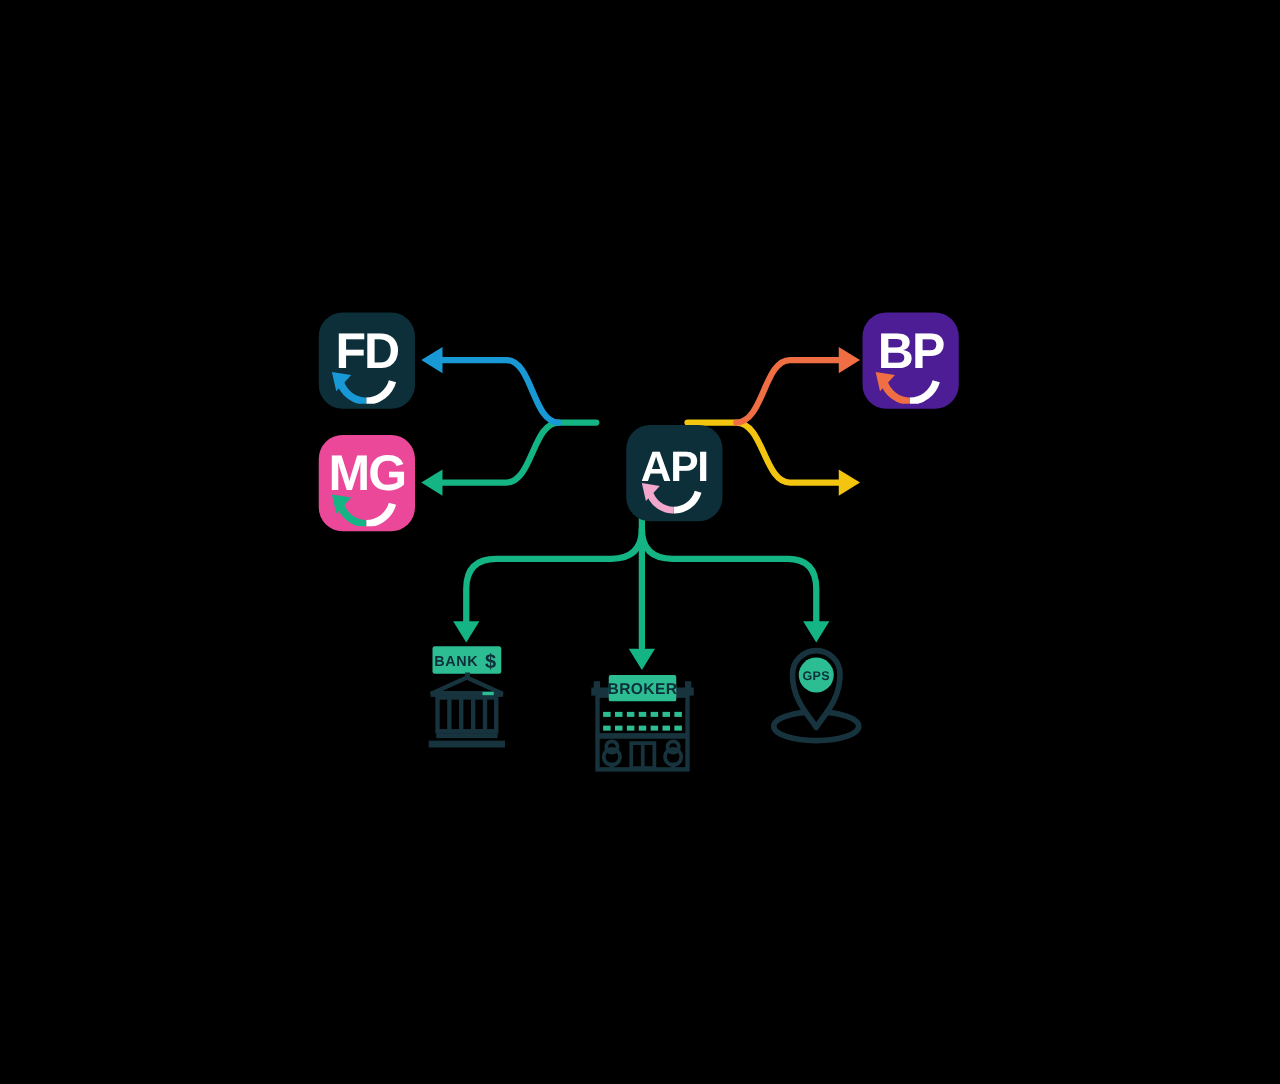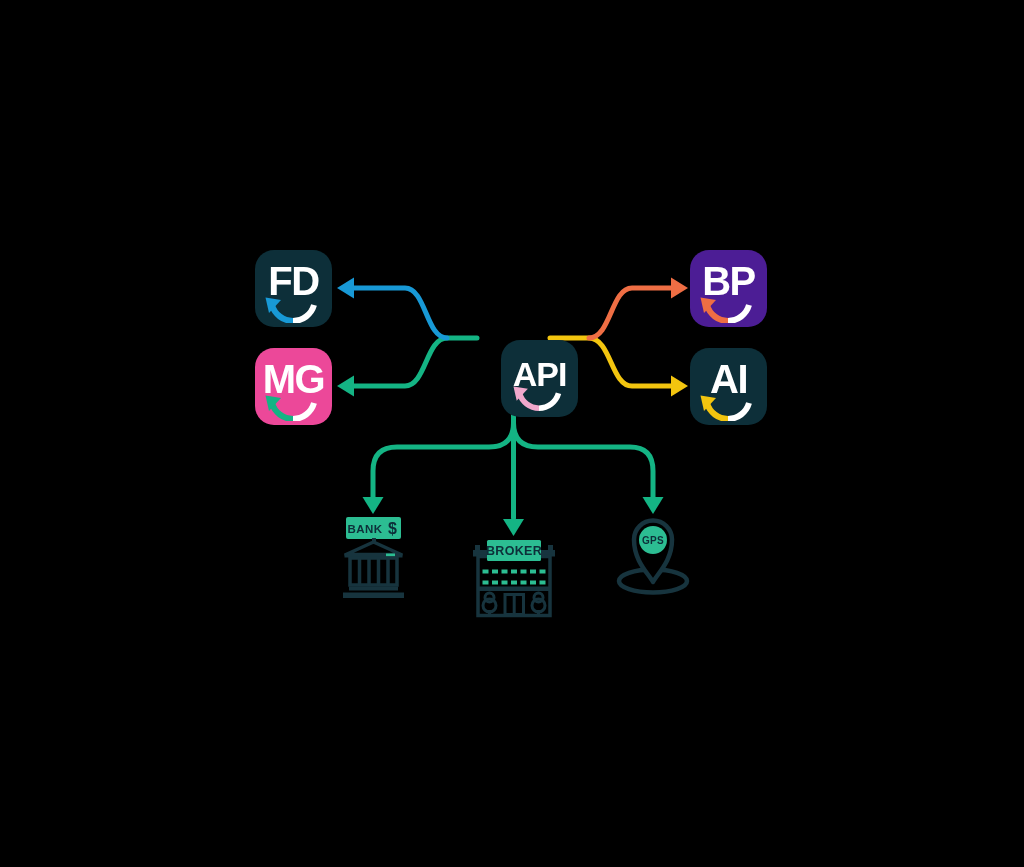--- a/index.html
+++ b/index.html
@@ -75,28 +75,20 @@
 
   <div class="tile" style="left: 690px; top: 250px; background: #4c1d95;">
     <div class="label" style="color: rgb(255, 255, 255);">BP</div>
     <svg class="swoosh" width="56" height="26" viewBox="0 0 56 26">
       <path d="M 28 24 A 22 22 0 0 0 49 8" fill="none" stroke-width="6" stroke="#ffffff"></path>
       <path d="M 7 8 A 22 22 0 0 0 28 24" fill="none" stroke-width="6" stroke="#ef6e44"></path>
       <polygon points="0.5,0.5 16,3 4,16" fill="#ef6e44"></polygon>
     </svg>
   </div>
 
-  <div class="tile" style="left: 690px; top: 348px; background: rgb(13, 47, 57);">
-    <div class="label" style="color: rgb(255, 255, 255);">AI</div>
-    <svg class="swoosh" width="56" height="26" viewBox="0 0 56 26">
-      <path d="M 28 24 A 22 22 0 0 0 49 8" fill="none" stroke-width="6" stroke="#ffffff"></path>
-      <path d="M 7 8 A 22 22 0 0 0 28 24" fill="none" stroke-width="6" stroke="#f3c50f"></path>
-      <polygon points="0.5,0.5 16,3 4,16" fill="#f3c50f"></polygon>
-    </svg>
-  </div>
 
   <svg class="dest" style="left:340px; top:514px;" width="70" height="86" viewBox="0 0 70 86">
     <rect x="6" y="3" width="55" height="22" rx="2" fill="#2cbd92"></rect>
     <text x="25" y="19" text-anchor="middle" font-size="11.5" letter-spacing="0.5" fill="#0d2f39">BANK</text>
     <text x="52.5" y="20" text-anchor="middle" font-size="16" fill="#0d2f39">$</text>
     <rect x="32" y="24" width="4" height="6" fill="#17343e"></rect>
     <polygon points="33.5,28 6,40.5 61,40.5" fill="none" stroke-width="3.5" stroke-linejoin="round" stroke="#17343e"></polygon>
     <rect x="4.5" y="39" width="58" height="4.5" fill="#17343e"></rect>
     <rect x="46" y="39.5" width="9" height="3" fill="#2cbd92"></rect>
     <g fill="none" stroke-width="3.5" stroke="#17343e">

